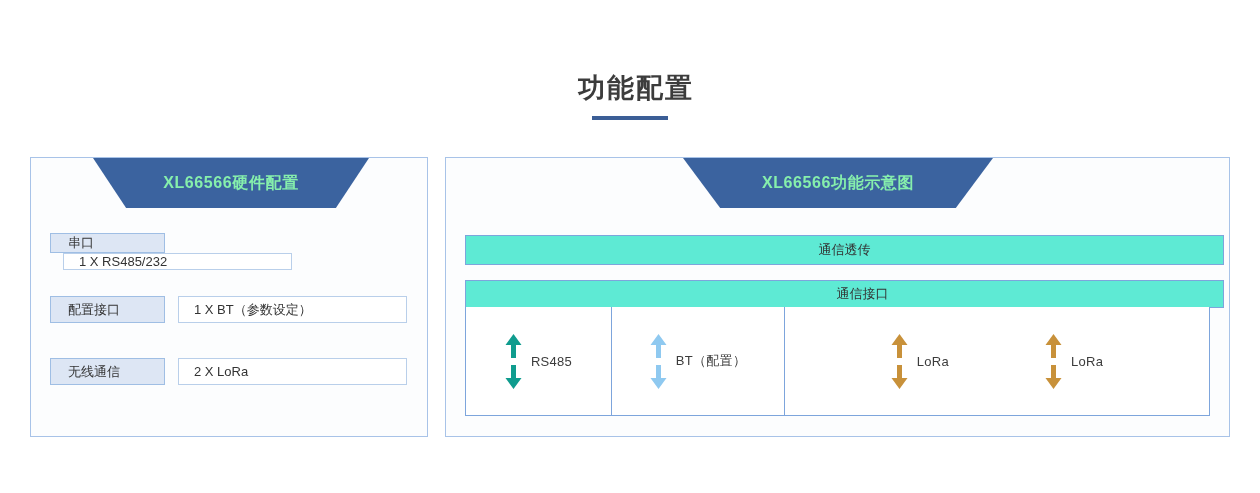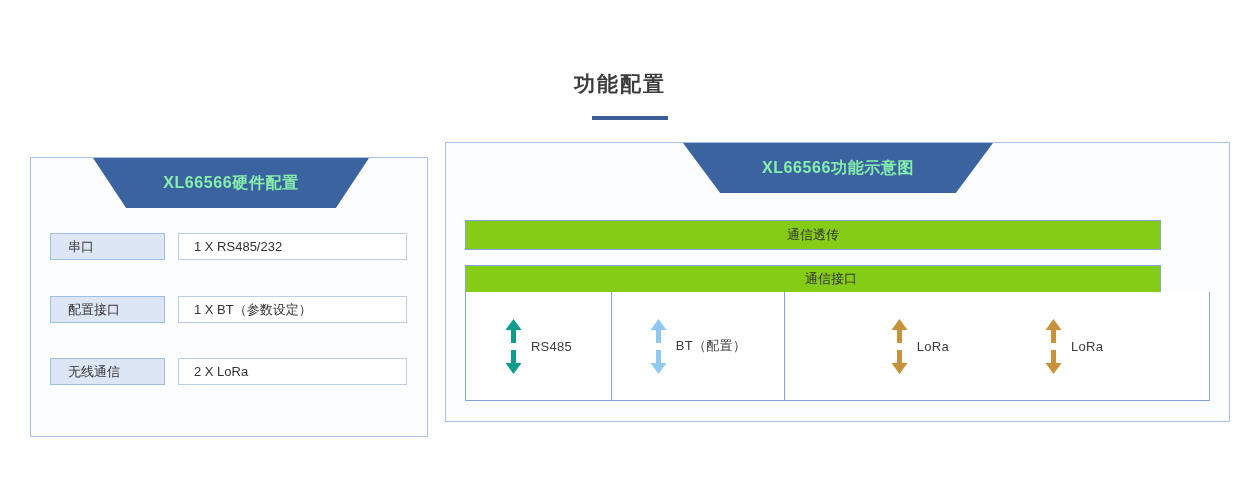--- a/index.html
+++ b/index.html
@@ -6,36 +6,37 @@
   body{
     width:1260px;height:493px;
     background:#ffffff;
     font-family:"Liberation Sans","DejaVu Sans",sans-serif;
     overflow:hidden;position:relative;
   }
   
   .page-title{
     position:absolute;left:0;top:70px;width:1240px;
     text-align:center;
-    font-size:21px;font-weight:bold;color:#3c3c3c;
+    font-size:27px;font-weight:bold;color:#3c3c3c;
     letter-spacing:2px;
+    padding-left:16px;
   }
   .title-underline{
     position:absolute;left:592px;top:116px;width:76px;height:4px;
     background:#3b5e96;
   }
   
   .panel{
     position:absolute;
     background:#fcfdfe;
     border:1px solid #a8c3e8;
     box-sizing:border-box;
   }
   #panel-left{left:30px;top:157px;width:398px;height:280px;}
-  #panel-right{left:445px;top:142px;width:785px;height:280px;}
+  #panel-right{left:445px;top:157px;width:785px;height:280px;}
 
   
   .ribbon{
     position:absolute;top:0;
     height:50px;
     background:#3b639f;
     color:#86efac;
     font-size:16px;font-weight:bold;
     letter-spacing:.6px;
     display:flex;align-items:center;justify-content:center;
@@ -61,28 +62,28 @@
   }
   .spec-value{
     width:229px;margin-left:13px;
     background:#ffffff;
     border:1px solid #b9cfea;
     box-sizing:border-box;
     display:flex;align-items:center;
     padding-left:15px;
     font-size:13px;color:#333333;
   }
-  #spec-row-0{top:75px;}
+  #spec-row-0{top:75px;flex-direction:column;}
   #spec-row-1{top:138px;}
   #spec-row-2{top:200px;border-radius:13px;}
 
   
   .band{
-    position:absolute;left:19px;width:696px;
-    background:#84cc16;
+    position:absolute;left:19px;width:759px;
+    background:#5eead4;
     border:1px solid #7da5dc;
     box-sizing:border-box;
     display:flex;align-items:center;justify-content:center;
     font-size:13px;color:#333333;
   }
   #band-transparent{top:77px;height:30px;}
   #band-interface{top:122px;height:28px;padding-left:36px;}
 
   
   #diagram-row{

